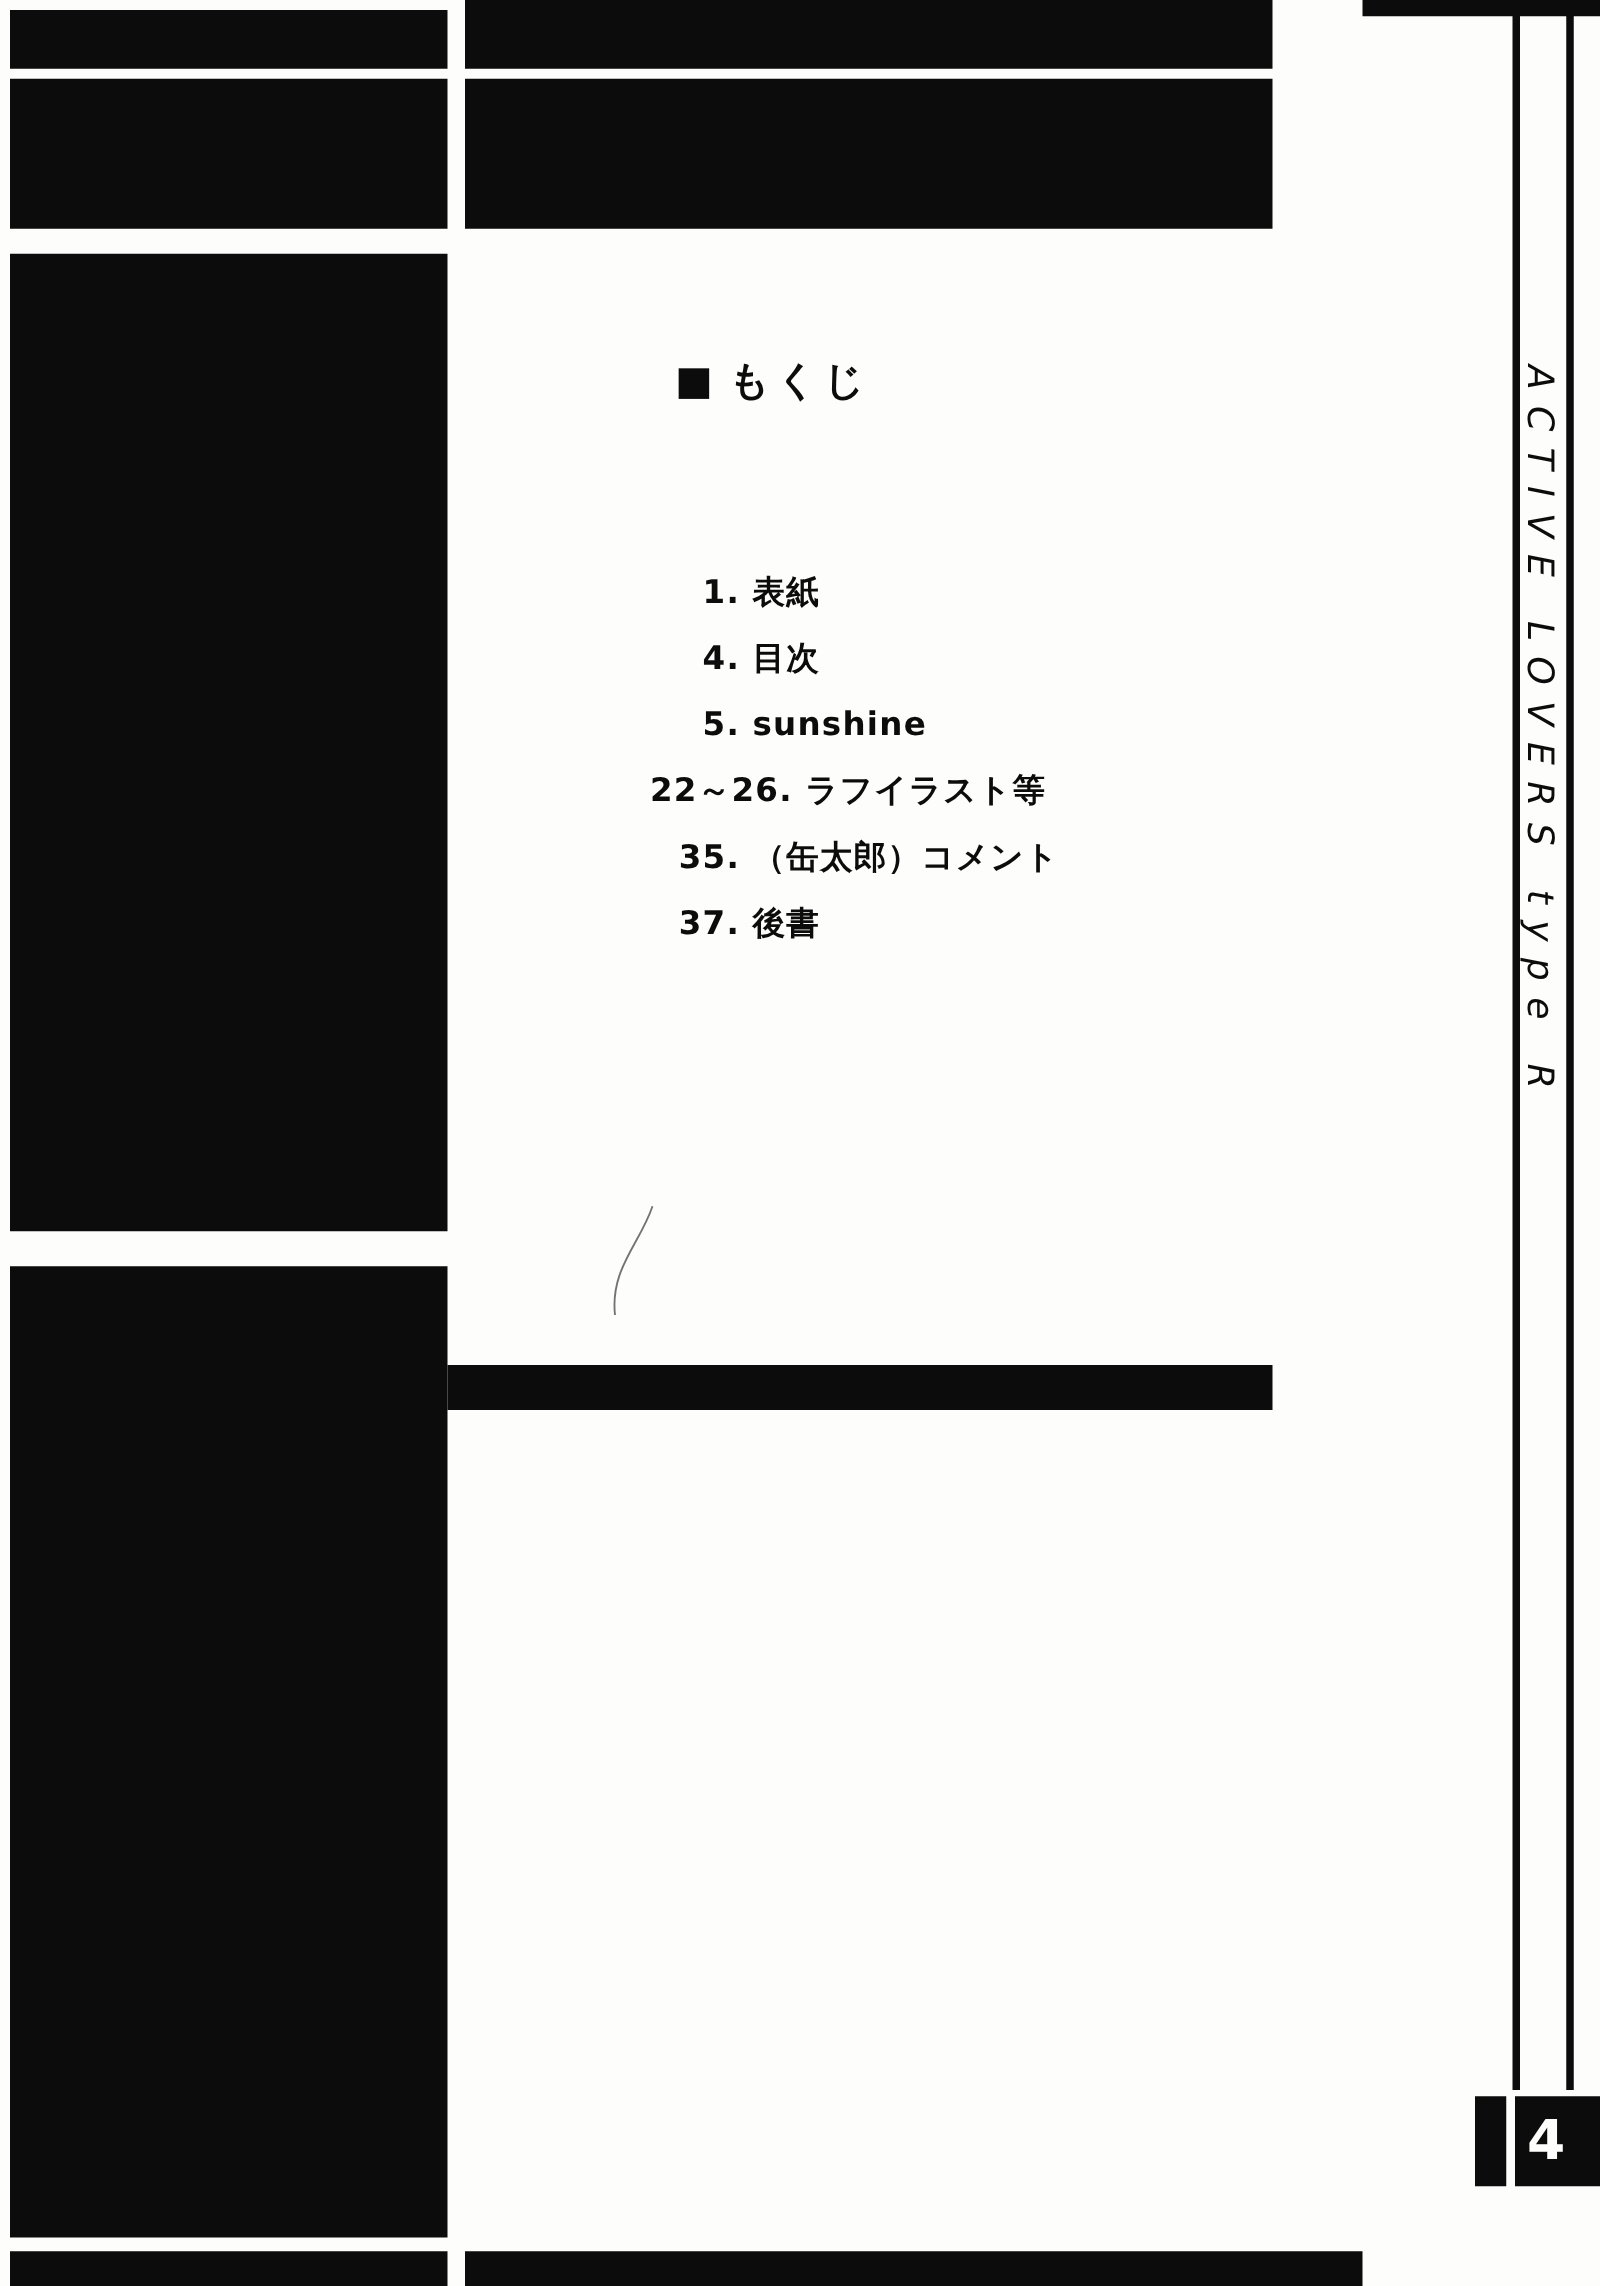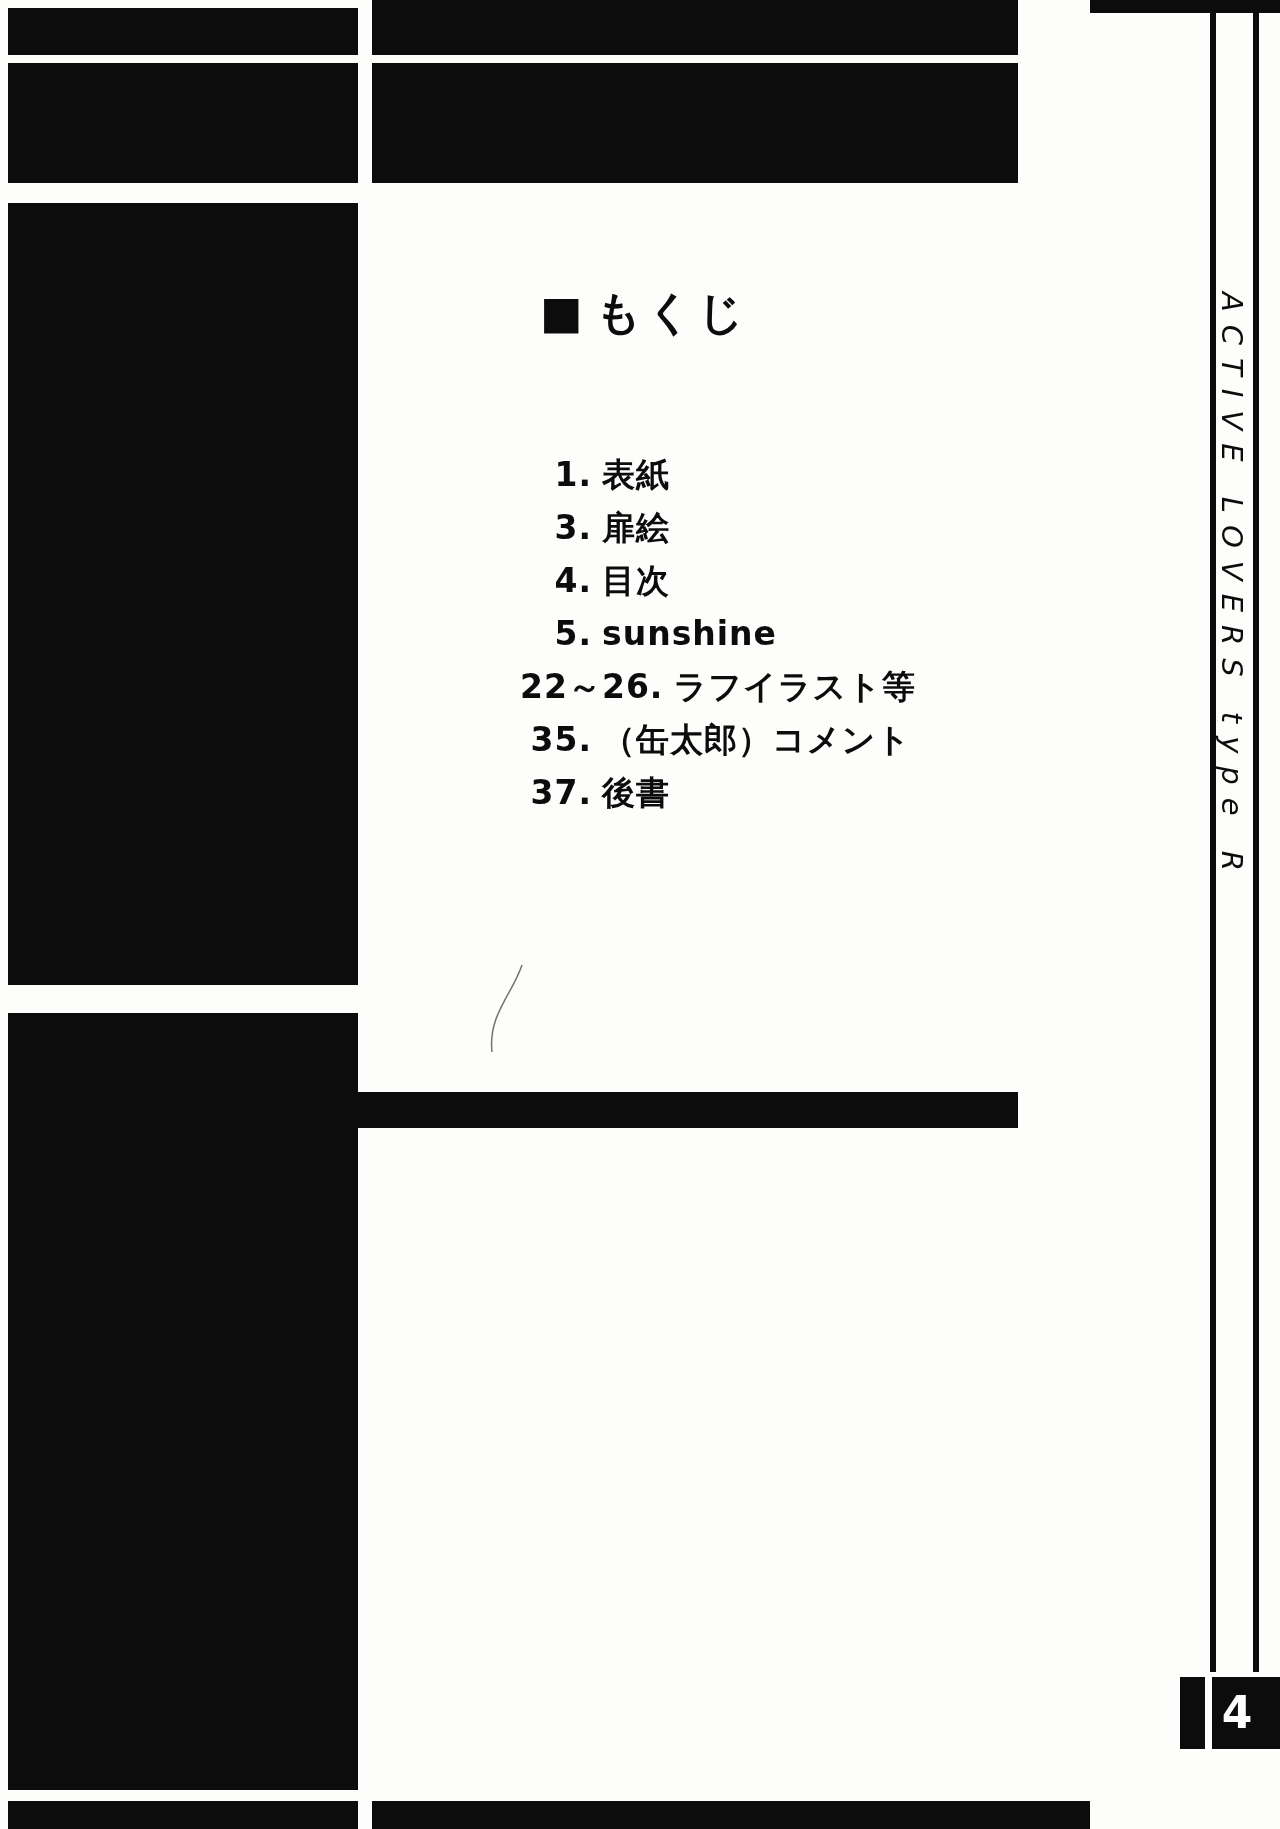--- a/index.html
+++ b/index.html
@@ -26,28 +26,28 @@
   .mid-band{left:358px;top:1092px;width:660px;height:36px;}
   .bottom-bar{left:372px;top:1801px;width:718px;height:28px;}
   
   .rule{position:absolute;top:10px;width:6px;height:1662px;background:#0c0c0c;}
   .rule-l{left:1210px;}
   .rule-r{left:1253px;}
   
   .panel{position:absolute;left:372px;top:203px;width:646px;height:889px;background:#fdfdfb;}
   .page-title{
     position:absolute;left:540px;top:283px;
-    font-size:45px;font-weight:bold;letter-spacing:5px;
+    font-size:32px;font-weight:bold;letter-spacing:5px;
     white-space:nowrap;
   }
   .page-title .marker{margin-right:8px;}
   .toc{position:absolute;left:520px;top:448px;list-style:none;margin:0;padding:0;}
   .toc li{
     height:53px;line-height:53px;
-    font-size:33px;font-weight:bold;letter-spacing:1px;
+    font-size:26px;font-weight:bold;letter-spacing:1px;
     white-space:nowrap;
   }
   .toc .num{display:inline-block;min-width:72px;text-align:right;}
   .toc .label{margin-left:10px;}
   
   .side-label{
     position:absolute;left:1249px;top:292px;
     transform:rotate(90deg);transform-origin:0 0;
     font-size:29px;font-style:italic;letter-spacing:13px;
     white-space:nowrap;color:#0c0c0c;
@@ -85,21 +85,20 @@
   <div class="rule rule-r"></div>
 
   <div class="panel"></div>
 
   <div class="page-title">
     <span class="marker">■</span><span>もくじ</span>
   </div>
 
   <ul class="toc">
     <li><span class="num">1.</span><span class="label">表紙</span></li>
-    <li><span class="num">3.</span><span class="label">扉絵</span></li>
     <li><span class="num">4.</span><span class="label">目次</span></li>
     <li><span class="num">5.</span><span class="label">sunshine</span></li>
     <li><span class="num">22～26.</span><span class="label">ラフイラスト等</span></li>
     <li><span class="num">35.</span><span class="label">（缶太郎）コメント</span></li>
     <li><span class="num">37.</span><span class="label">後書</span></li>
   </ul>
 
   <svg class="artifact" width="90" height="100" viewBox="0 0 90 100">
     <path d="M62 5 C 52 35, 28 55, 32 92" stroke="#2a2a2a" stroke-width="1.5" fill="none" opacity="0.65"></path>
   </svg>

